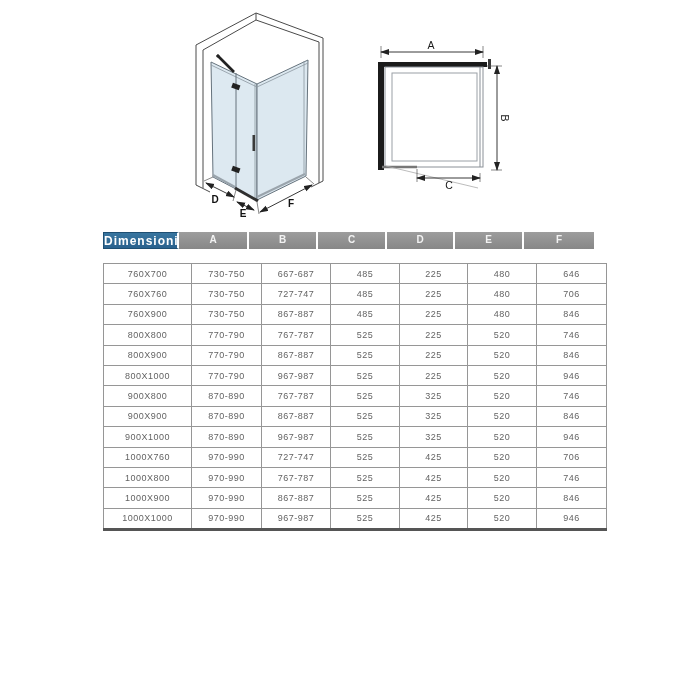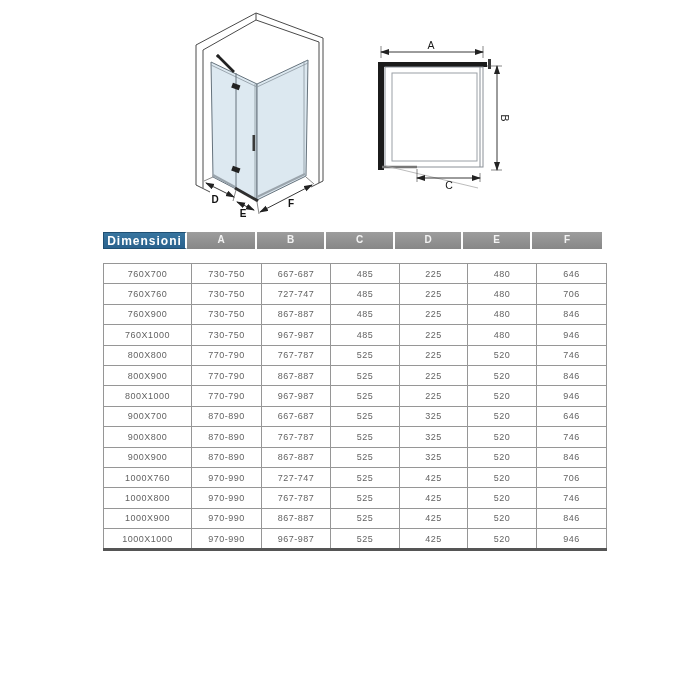--- a/index.html
+++ b/index.html
@@ -115,21 +115,21 @@
       <path d="M52,144 L52,157 M115,148 L115,157" stroke="#555" stroke-width="0.7"></path>
       <path d="M52,153 L115,153" marker-start="url(#arr2)" marker-end="url(#arr2)"></path>
     </g>
     <text x="66" y="24" font-size="10.5" fill="#1a1a1a" text-anchor="middle">A</text>
     <text x="139" y="96" font-size="10.5" fill="#1a1a1a" text-anchor="middle" transform="rotate(90 139 93)">B</text>
     <text x="84" y="164" font-size="10.5" fill="#1a1a1a" text-anchor="middle">C</text>
   </svg>
 
   <div class="dims-table">
     <div class="thead">
-      <div class="th dim" style="width:84px">Dimensioni</div>
+      <div class="th dim" style="width:76px">Dimensioni</div>
       <div class="th" style="width:70px">A</div>
       <div class="th" style="width:69px">B</div>
       <div class="th" style="width:69px">C</div>
       <div class="th" style="width:68px">D</div>
       <div class="th" style="width:69px">E</div>
       <div class="th" style="width:70px">F</div>
     </div>
     <table class="body">
       <colgroup>
         <col style="width:88px">
@@ -162,29 +162,20 @@
           <tr>
             <td>760X900</td>
             <td>730-750</td>
             <td>867-887</td>
             <td>485</td>
             <td>225</td>
             <td>480</td>
             <td>846</td>
           </tr>
           <tr>
-            <td>760X1000</td>
-            <td>730-750</td>
-            <td>967-987</td>
-            <td>485</td>
-            <td>225</td>
-            <td>480</td>
-            <td>946</td>
-          </tr>
-          <tr>
             <td>800X800</td>
             <td>770-790</td>
             <td>767-787</td>
             <td>525</td>
             <td>225</td>
             <td>520</td>
             <td>746</td>
           </tr>
           <tr>
             <td>800X900</td>
@@ -198,47 +189,47 @@
           <tr>
             <td>800X1000</td>
             <td>770-790</td>
             <td>967-987</td>
             <td>525</td>
             <td>225</td>
             <td>520</td>
             <td>946</td>
           </tr>
           <tr>
-            <td>900X700</td>
-            <td>870-890</td>
-            <td>667-687</td>
-            <td>525</td>
-            <td>325</td>
-            <td>520</td>
-            <td>646</td>
-          </tr>
-          <tr>
             <td>900X800</td>
             <td>870-890</td>
             <td>767-787</td>
             <td>525</td>
             <td>325</td>
             <td>520</td>
             <td>746</td>
           </tr>
           <tr>
             <td>900X900</td>
             <td>870-890</td>
             <td>867-887</td>
             <td>525</td>
             <td>325</td>
             <td>520</td>
             <td>846</td>
           </tr>
           <tr>
+            <td>900X1000</td>
+            <td>870-890</td>
+            <td>967-987</td>
+            <td>525</td>
+            <td>325</td>
+            <td>520</td>
+            <td>946</td>
+          </tr>
+          <tr>
             <td>1000X760</td>
             <td>970-990</td>
             <td>727-747</td>
             <td>525</td>
             <td>425</td>
             <td>520</td>
             <td>706</td>
           </tr>
           <tr>
             <td>1000X800</td>

